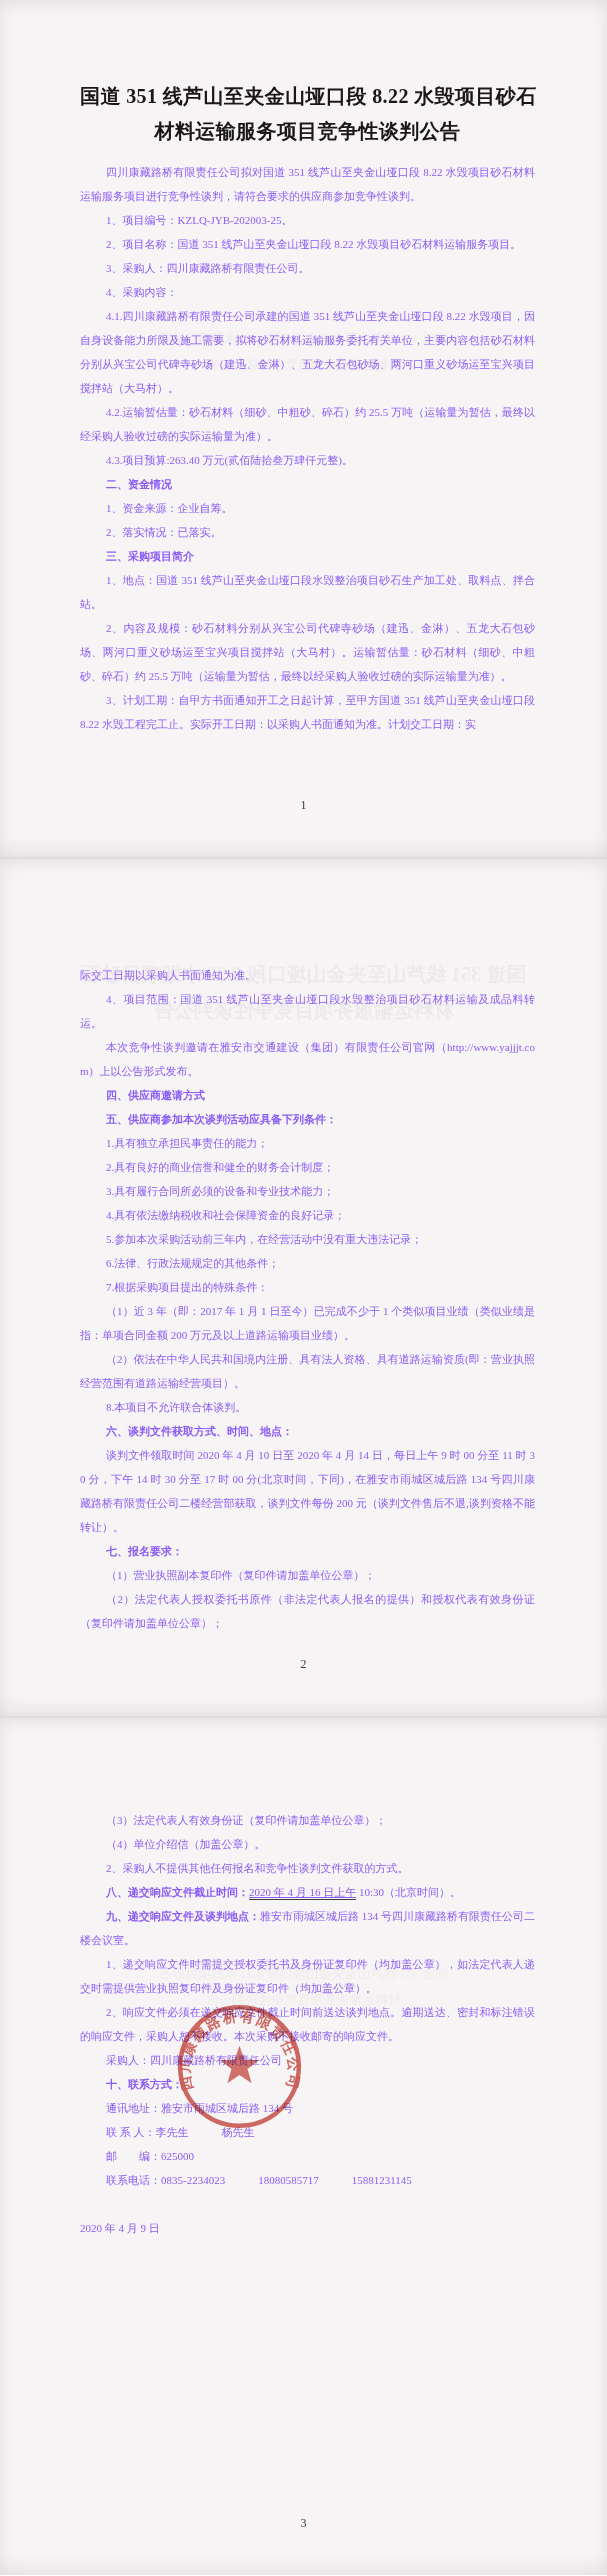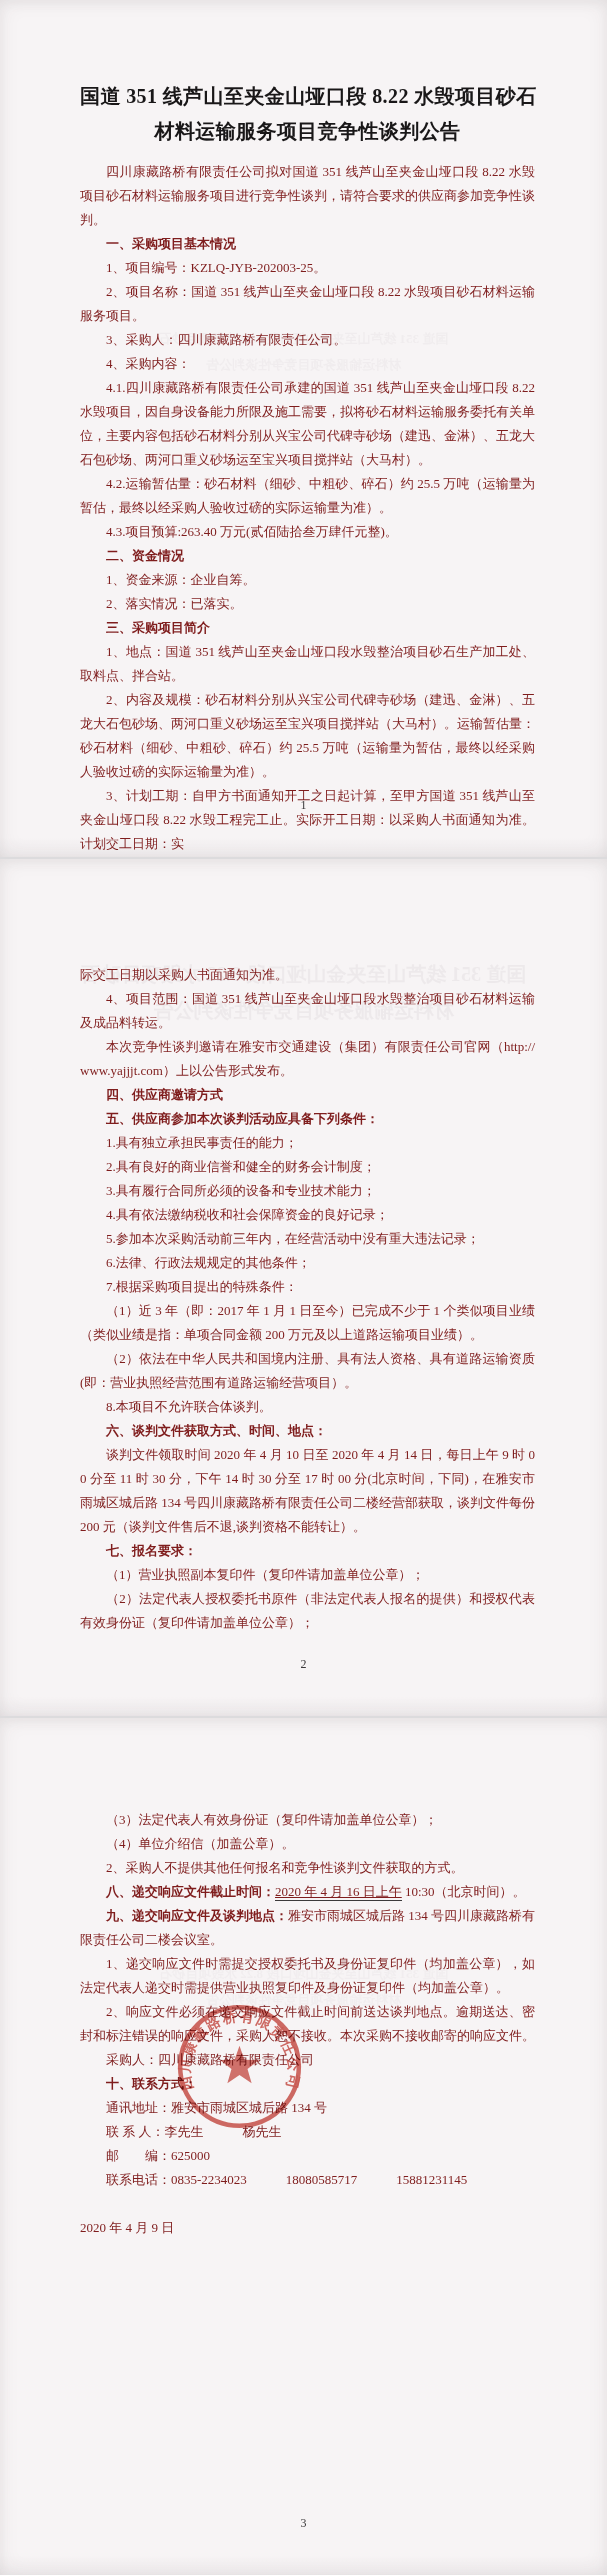--- a/index.html
+++ b/index.html
@@ -8,21 +8,21 @@
   .page{
     position:relative;width:607px;height:857px;background:#f7f4f5;overflow:hidden;
     box-shadow:inset 0 0 21px rgba(70,50,60,.07), inset 0 4.6px 10.6px rgba(60,50,60,.05);
   }
   .page::after{content:"";position:absolute;left:0;right:0;bottom:0;height:20px;
     background:linear-gradient(to top,rgba(90,80,90,.05),rgba(0,0,0,0));pointer-events:none;}
   .content{padding:0 72px 0 80px;position:relative;z-index:2;}
   .page:nth-child(1) .content{padding-top:79px;}
   .page:nth-child(2) .content{padding-top:104px;}
   .page:nth-child(3) .content{padding-top:90px;}
-  p.blk{margin:0;font-size:13px;line-height:24px;color:#7f1d1d;text-align:justify;word-break:break-all;}
+  p.blk{margin:0;font-size:11px;line-height:24px;color:#8b5cf6;text-align:justify;word-break:break-all;}
   p.indent{text-indent:26px;}
   p.title{font-size:20px;line-height:35px;font-weight:bold;text-align:center;text-indent:0;
     color:#191718;letter-spacing:0.4px;white-space:nowrap;}
   p.blk.title + p.blk:not(.title){margin-top:10.6px;}
   .b{font-weight:bold;}
   .u{border-bottom:1.2px solid #3c3a3b;padding-bottom:0.8px;text-decoration:underline;}
   p.date{text-align:left;padding-right:20px;margin-top:24px;}
   .pagenum{position:absolute;left:0;right:0;bottom:44px;text-align:center;font-size:12px;
     color:#3a3839;z-index:2;}
   .ghost{position:absolute;left:0;right:0;text-align:center;font-weight:bold;
@@ -36,21 +36,20 @@
 </style>
 </head>
 <body>
 
 <div class="doc" id="pages">
     <div class="page">
       <div class="content">
         <p class="blk title"><span class="b">国道 351 线芦山至夹金山垭口段 8.22 水毁项目砂石</span></p>
         <p class="blk title"><span class="b">材料运输服务项目竞争性谈判公告</span></p>
         <p class="blk para indent"><span>四川康藏路桥有限责任公司拟对国道 351 线芦山至夹金山垭口段 8.22 水毁项目砂石材料运输服务项目进行竞争性谈判，请符合要求的供应商参加竞争性谈判。</span></p>
-        <p class="blk heading indent"><span class="b">一、采购项目基本情况</span></p>
         <p class="blk para indent"><span>1、项目编号：KZLQ-JYB-202003-25。</span></p>
         <p class="blk para indent"><span>2、项目名称：国道 351 线芦山至夹金山垭口段 8.22 水毁项目砂石材料运输服务项目。</span></p>
         <p class="blk para indent"><span>3、采购人：四川康藏路桥有限责任公司。</span></p>
         <p class="blk para indent"><span>4、采购内容：</span></p>
         <p class="blk para indent"><span>4.1.四川康藏路桥有限责任公司承建的国道 351 线芦山至夹金山垭口段 8.22 水毁项目，因自身设备能力所限及施工需要，拟将砂石材料运输服务委托有关单位，主要内容包括砂石材料分别从兴宝公司代碑寺砂场（建迅、金淋）、五龙大石包砂场、两河口重义砂场运至宝兴项目搅拌站（大马村）。</span></p>
         <p class="blk para indent"><span>4.2.运输暂估量：砂石材料（细砂、中粗砂、碎石）约 25.5 万吨（运输量为暂估，最终以经采购人验收过磅的实际运输量为准）。</span></p>
         <p class="blk para indent"><span>4.3.项目预算:263.40 万元(贰佰陆拾叁万肆仟元整)。</span></p>
         <p class="blk heading indent"><span class="b">二、资金情况</span></p>
         <p class="blk para indent"><span>1、资金来源：企业自筹。</span></p>
         <p class="blk para indent"><span>2、落实情况：已落实。</span></p>

